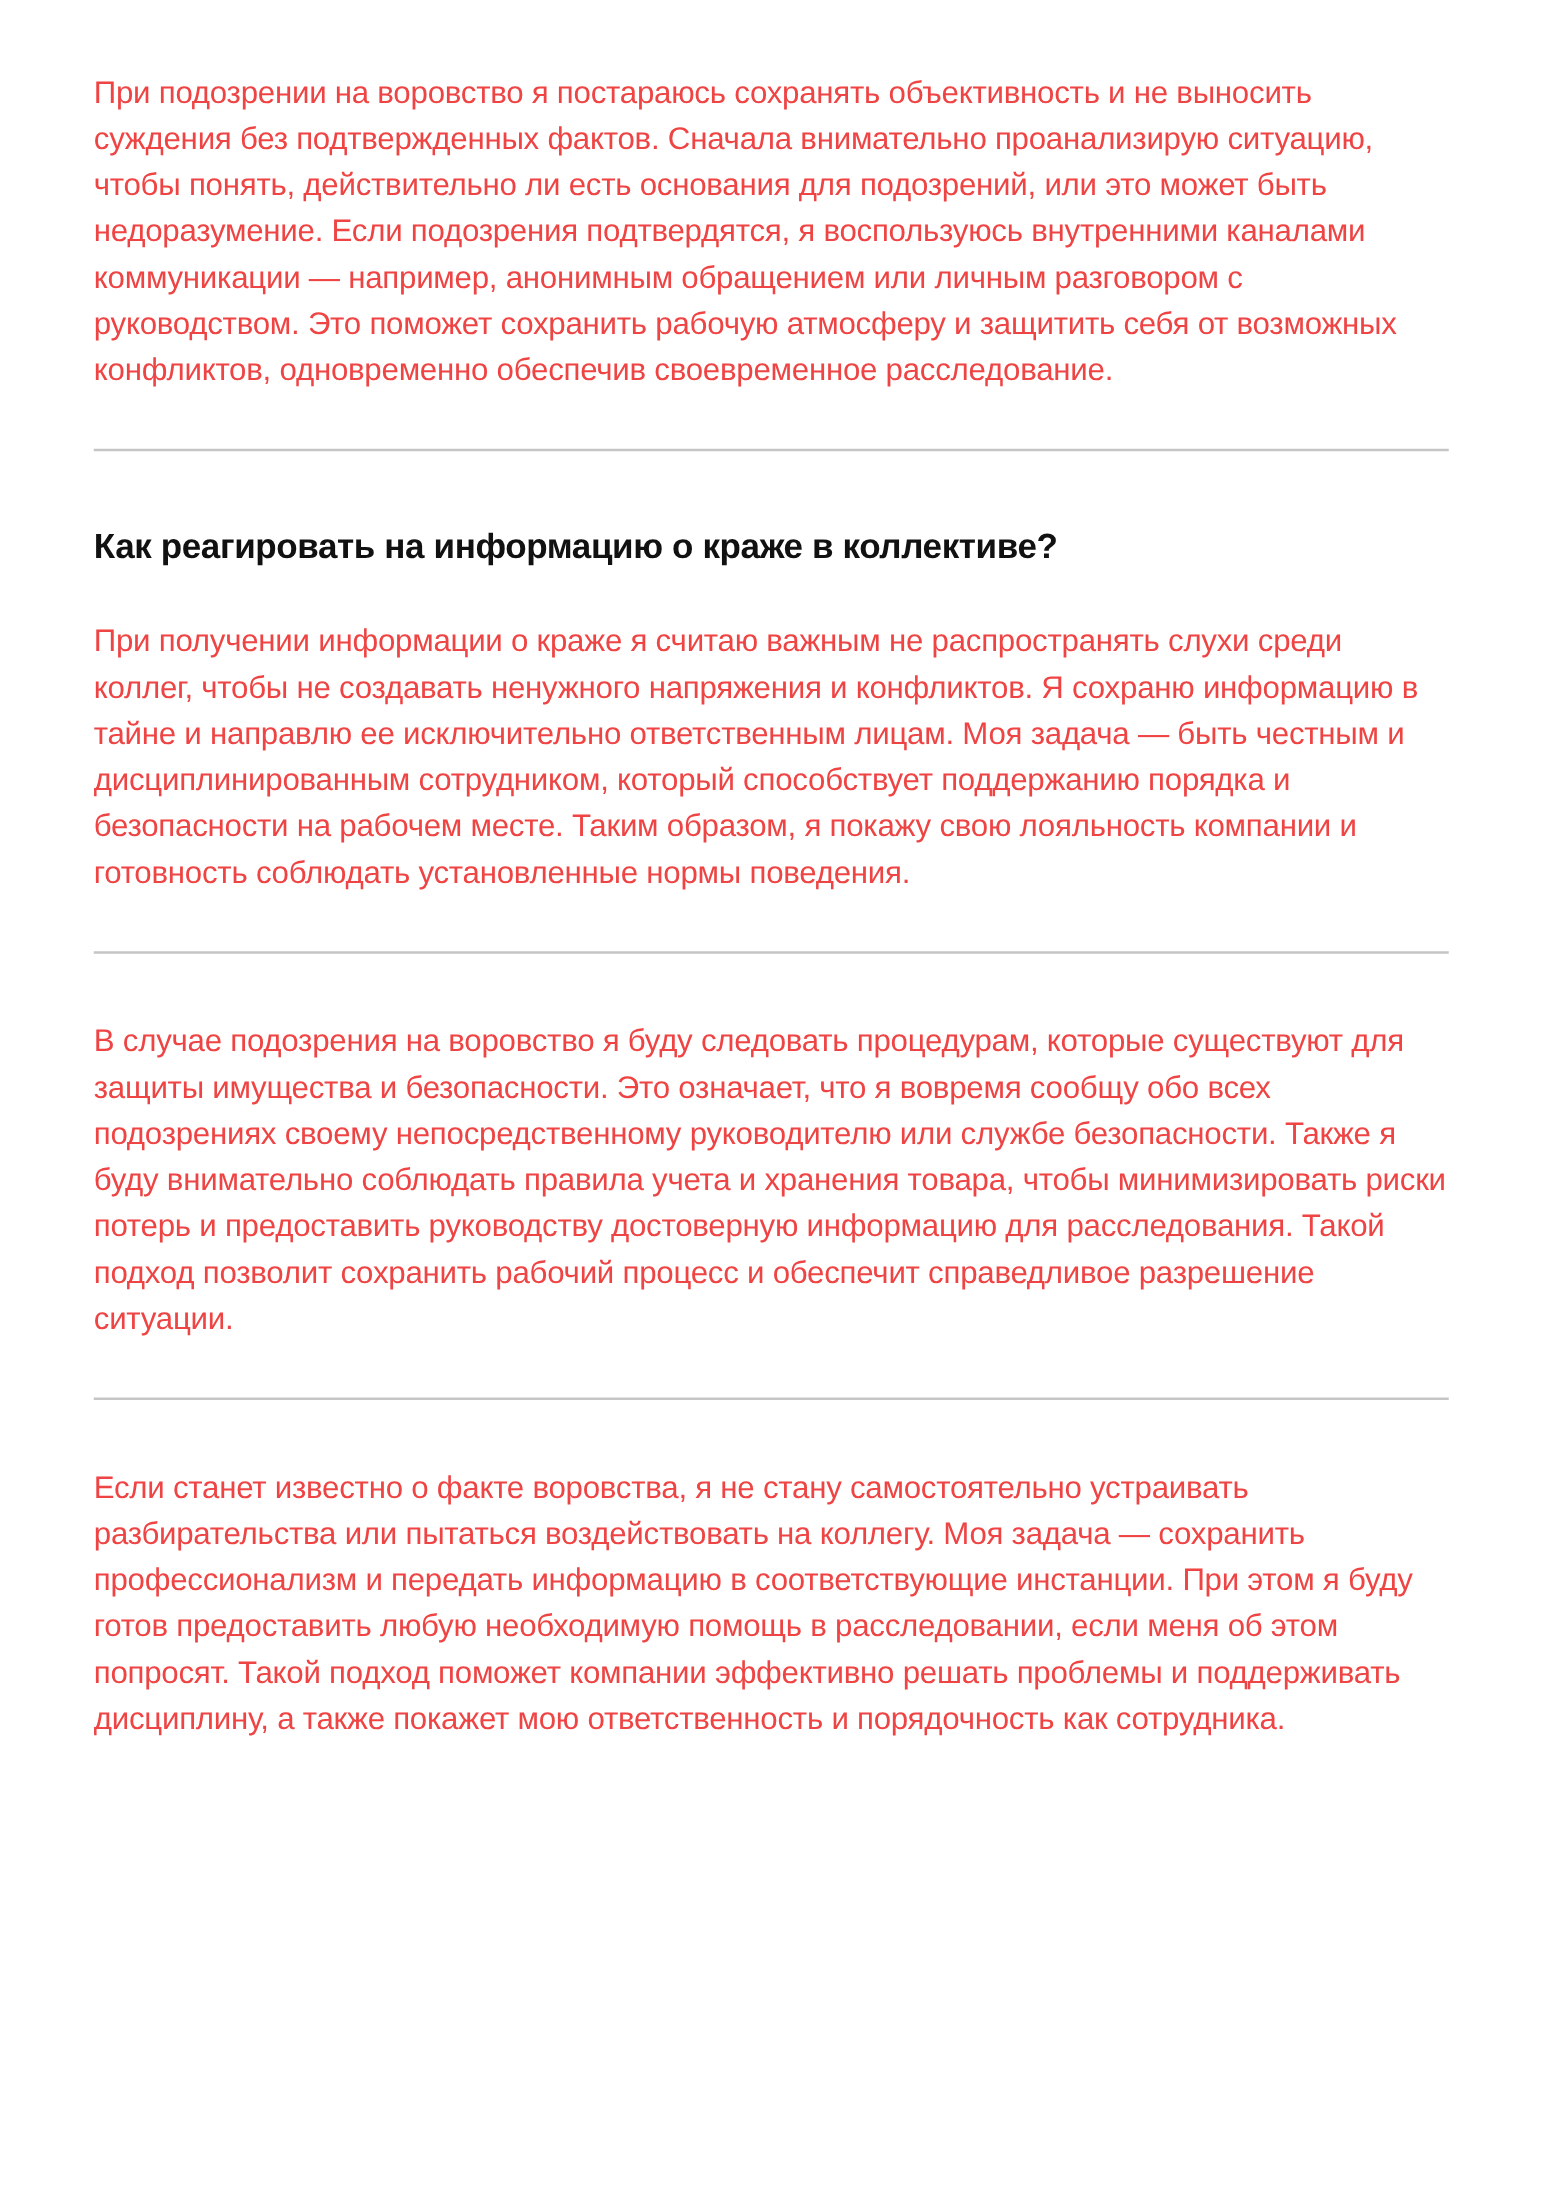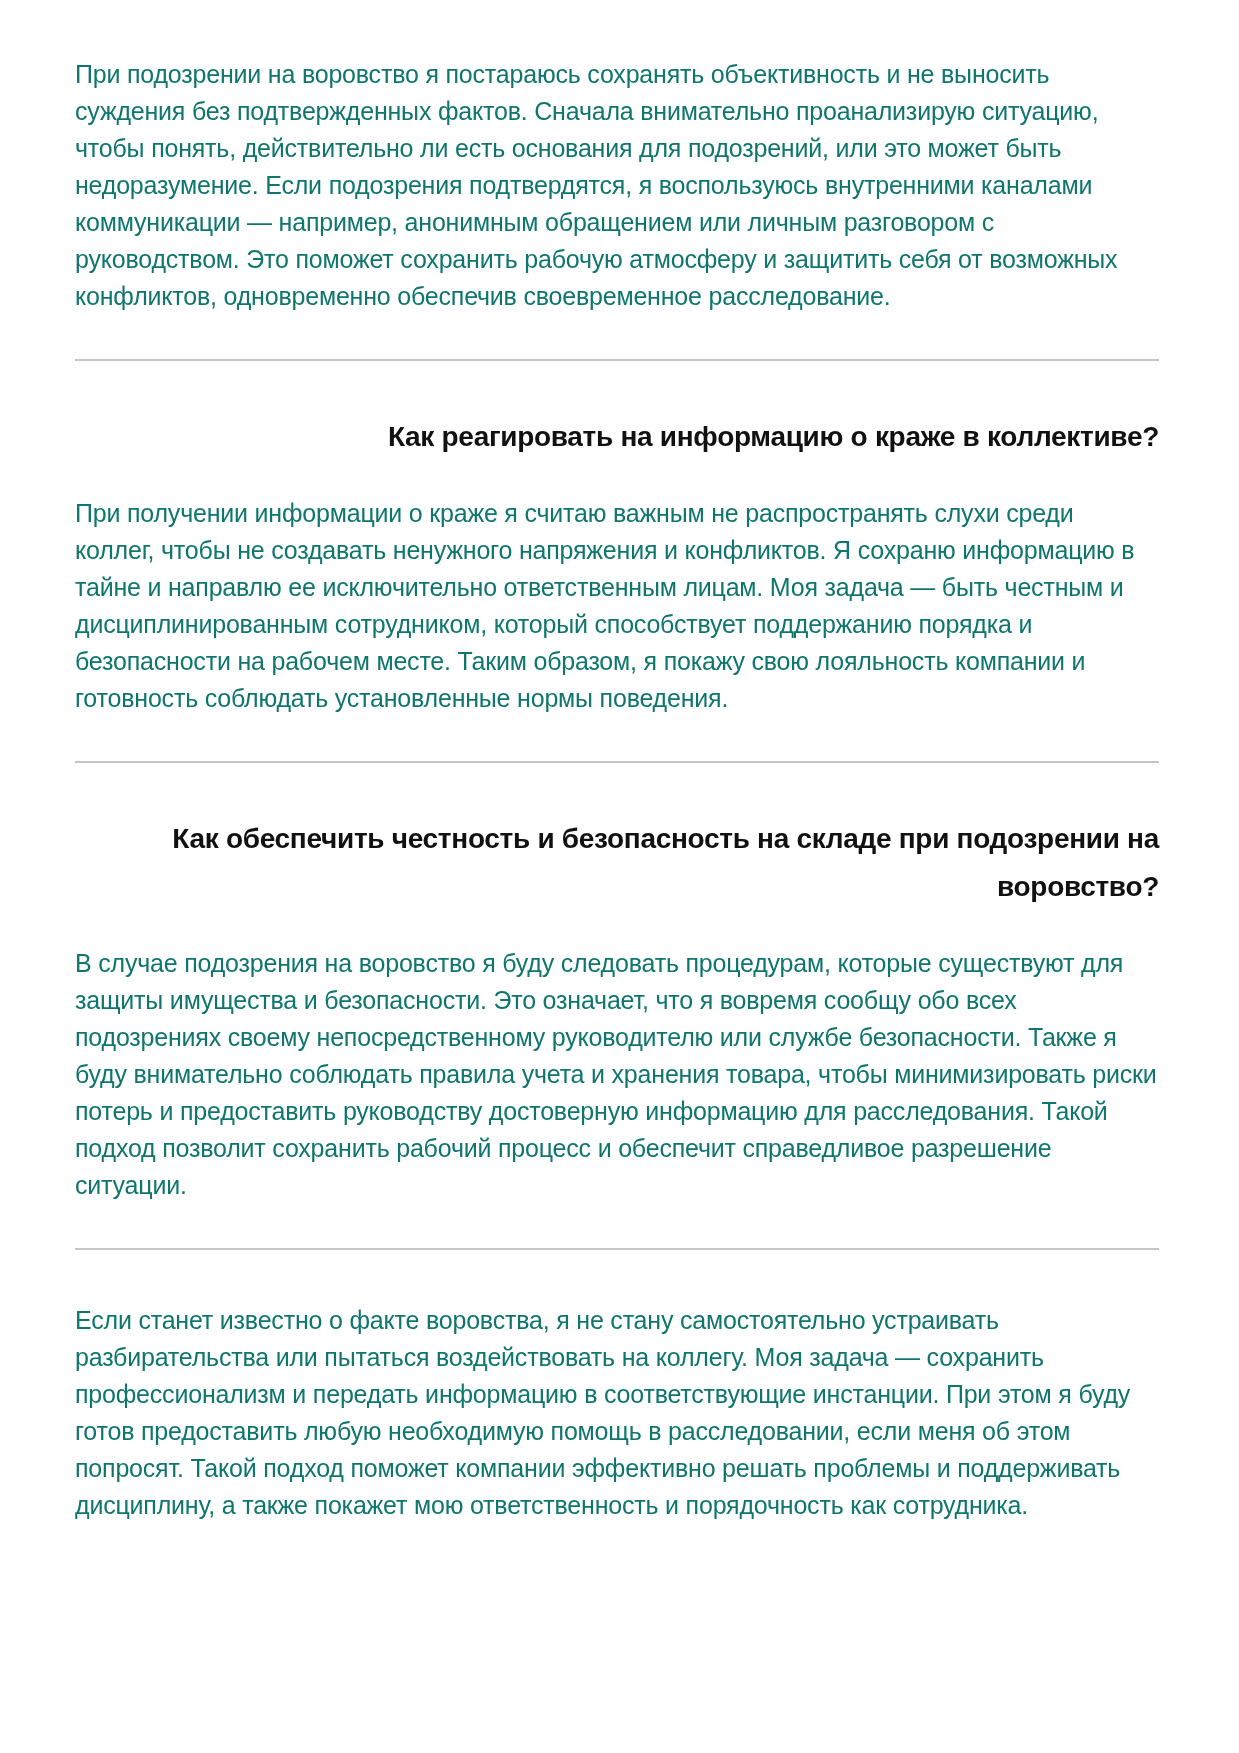--- a/index.html
+++ b/index.html
@@ -19,55 +19,53 @@
     width: 1239px;
     height: 1753px;
     padding: 56px 80px 0 75px;
     background: #ffffff;
   }
   .answer {
     margin: 0 0 44px 0;
     font-size: 25px;
     line-height: 37px;
     font-weight: 400;
-    color: #0f766e;
+    color: #ef4444;
     letter-spacing: -0.2px;
   }
   .divider {
     border: none;
     height: 0;
     border-top: 2px solid #c5c5c5;
     margin: 0 0 52px 0;
   }
   .question {
     margin: 0 0 34px 0;
     font-size: 28px;
     line-height: 48px;
     font-weight: 700;
     color: #111111;
     letter-spacing: -0.3px;
-    text-align: right;
   }
 </style>
 </head>
 <body>
 
 <div class="page">
 
   <p class="answer">При подозрении на воровство я постараюсь сохранять объективность и не выносить суждения без подтвержденных фактов. Сначала внимательно проанализирую ситуацию, чтобы понять, действительно ли есть основания для подозрений, или это может быть недоразумение. Если подозрения подтвердятся, я воспользуюсь внутренними каналами коммуникации — например, анонимным обращением или личным разговором с руководством. Это поможет сохранить рабочую атмосферу и защитить себя от возможных конфликтов, одновременно обеспечив своевременное расследование.</p>
 
   <hr class="divider">
 
   <h2 class="question">Как реагировать на информацию о краже в коллективе?</h2>
 
   <p class="answer">При получении информации о краже я считаю важным не распространять слухи среди коллег, чтобы не создавать ненужного напряжения и конфликтов. Я сохраню информацию в тайне и направлю ее исключительно ответственным лицам. Моя задача — быть честным и дисциплинированным сотрудником, который способствует поддержанию порядка и безопасности на рабочем месте. Таким образом, я покажу свою лояльность компании и готовность соблюдать установленные нормы поведения.</p>
 
   <hr class="divider">
 
-  <h2 class="question">Как обеспечить честность и безопасность на складе при подозрении на воровство?</h2>
 
   <p class="answer">В случае подозрения на воровство я буду следовать процедурам, которые существуют для защиты имущества и безопасности. Это означает, что я вовремя сообщу обо всех подозрениях своему непосредственному руководителю или службе безопасности. Также я буду внимательно соблюдать правила учета и хранения товара, чтобы минимизировать риски потерь и предоставить руководству достоверную информацию для расследования. Такой подход позволит сохранить рабочий процесс и обеспечит справедливое разрешение ситуации.</p>
 
   <hr class="divider">
 
 
   <p class="answer">Если станет известно о факте воровства, я не стану самостоятельно устраивать разбирательства или пытаться воздействовать на коллегу. Моя задача — сохранить профессионализм и передать информацию в соответствующие инстанции. При этом я буду готов предоставить любую необходимую помощь в расследовании, если меня об этом попросят. Такой подход поможет компании эффективно решать проблемы и поддерживать дисциплину, а также покажет мою ответственность и порядочность как сотрудника.</p>
 
 </div>
 

